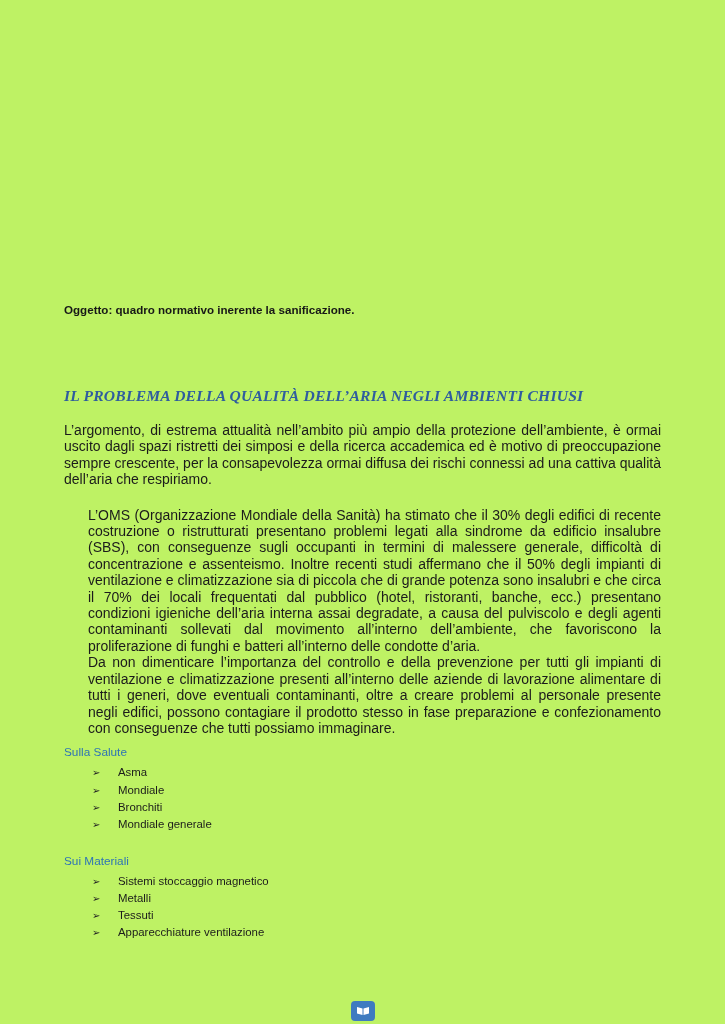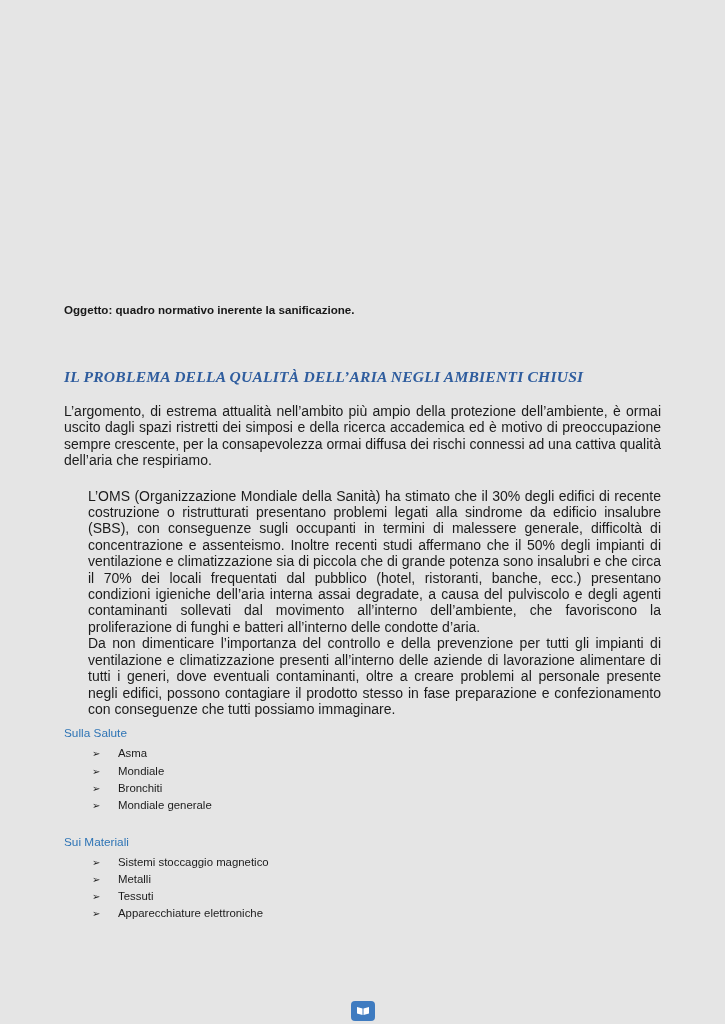--- a/index.html
+++ b/index.html
@@ -1,19 +1,19 @@
 <!DOCTYPE html>
 <html><head>
 <meta charset="utf-8">
 <style>
   html,body{margin:0;padding:0;background:#ffffff;}
   .page{
     position:relative;
     width:725px;height:1024px;
-    background:#e5e5e5;
+    background:#bef264;
     box-sizing:border-box;
     padding:302px 64px 0 64px;
     font-family:"Liberation Sans", sans-serif;
     color:#1b1b1b;
     overflow:hidden;
   }
   .subject{
     font-size:11.6px;
     font-weight:bold;
     line-height:16px;
@@ -21,21 +21,21 @@
   }
   .h-primary{
     font-family:"Liberation Serif", serif;
     font-style:italic;
     font-weight:bold;
     font-size:15.6px;
     line-height:20px;
     color:#2f5d9e;
     letter-spacing:0.2px;
   }
-  .h1{margin-top:49px;}
+  .h1{margin-top:68px;}
   .h2{margin-top:22px;}
   .body-par{
     font-size:14px;
     line-height:16.4px;
     text-align:justify;
     color:#1b1b1b;
     margin:0;
   }
   .p1{margin-top:16px;}
   .block2{margin-top:19px;margin-left:24px;}
@@ -119,21 +119,21 @@
     <div class="blist-row">
       <span class="bullet-arrow">➢</span>
       <span class="bullet-label">Metalli</span>
     </div>
     <div class="blist-row">
       <span class="bullet-arrow">➢</span>
       <span class="bullet-label">Tessuti</span>
     </div>
     <div class="blist-row">
       <span class="bullet-arrow">➢</span>
-      <span class="bullet-label">Apparecchiature elettroniche</span>
+      <span class="bullet-label">Apparecchiature ventilazione</span>
     </div>
   </div>
 
   <div class="logo-mark">
     <svg width="14" height="10" viewBox="0 0 14 10">
       <path d="M1 1 L6.5 2.5 L6.5 9 L1 7.5 Z" fill="#ffffff"></path>
       <path d="M13 1 L7.5 2.5 L7.5 9 L13 7.5 Z" fill="#ffffff"></path>
     </svg>
   </div>
 

